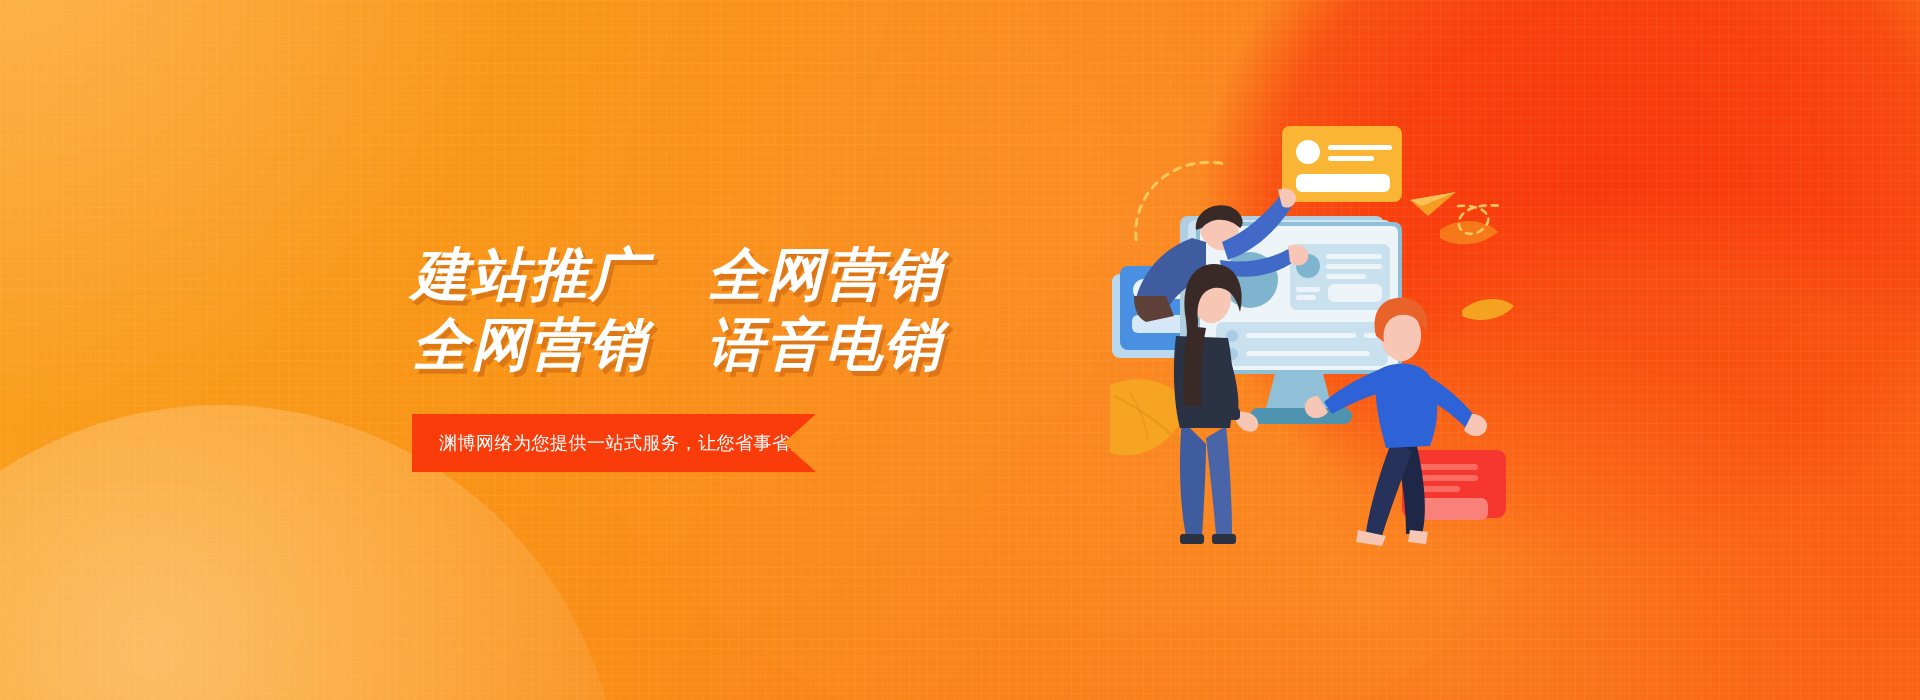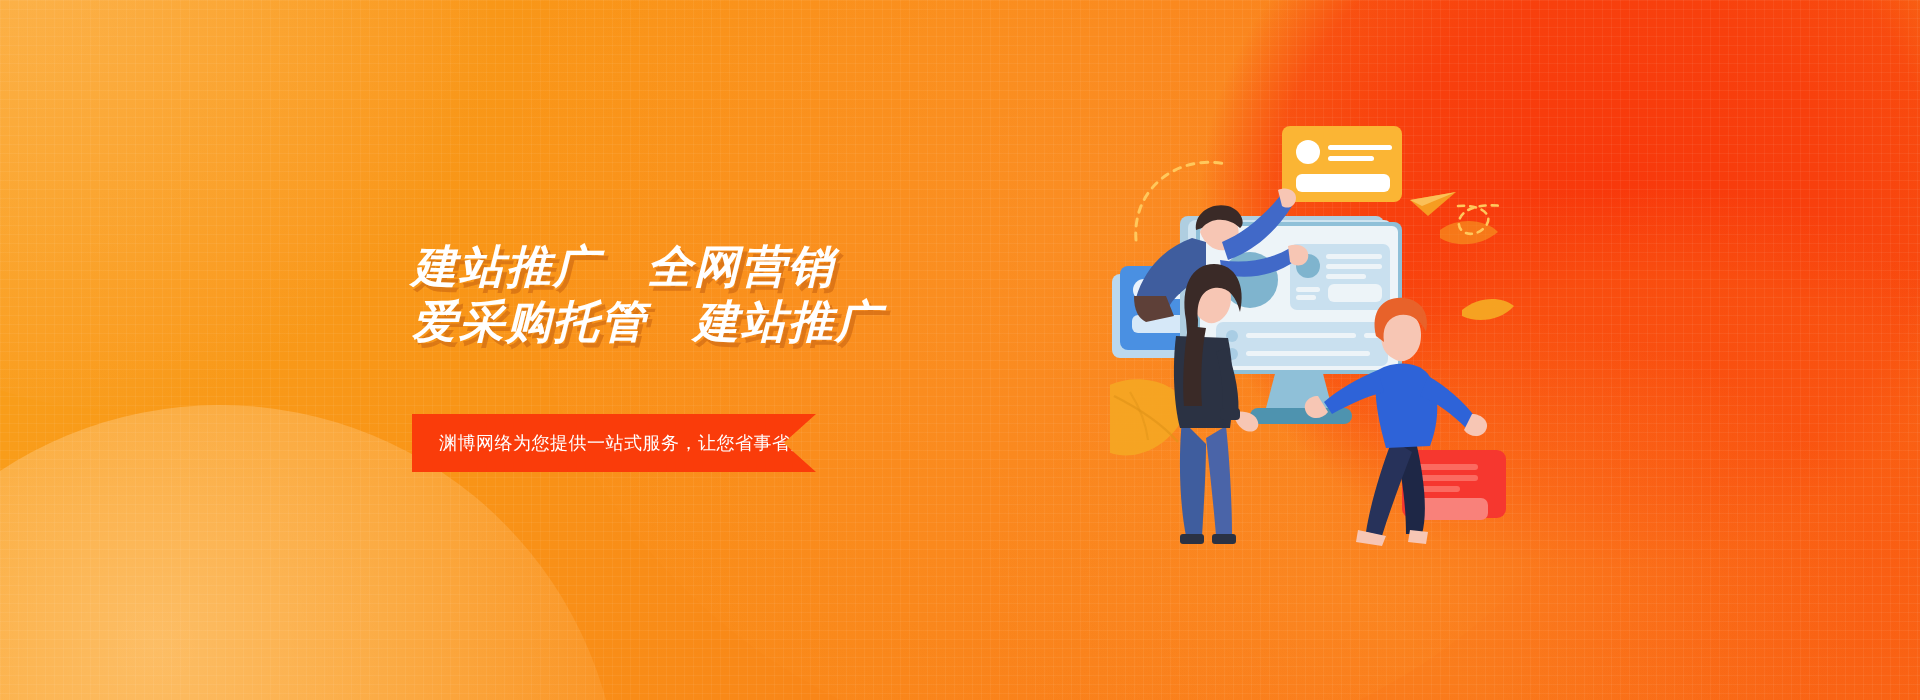--- a/index.html
+++ b/index.html
@@ -51,21 +51,21 @@
     position:absolute;inset:0;
     background-image:
       repeating-linear-gradient(to right,rgba(255,255,255,.055) 0 1px,transparent 1px 9px),
       repeating-linear-gradient(to bottom,rgba(255,255,255,.055) 0 1px,transparent 1px 9px);
     pointer-events:none;
   }
 
   
   .copy{position:absolute;left:412px;top:240px;width:640px;}
   .headline{
-    font-size:45px;line-height:1.22;
+    font-size:57px;line-height:1.22;
     font-weight:bold;font-style:italic;
     color:#FFFFFF;
     letter-spacing:2px;
     white-space:nowrap;
     text-shadow:4px 5px 0 rgba(196,97,16,.55);
     margin:0;
   }
   .ribbon-wrap{
     position:absolute;left:412px;top:414px;
     width:404px;height:58px;
@@ -90,21 +90,21 @@
   <div class="blob blob-mid"></div>
   <div class="wave-red"></div>
   <div class="wave-red2"></div>
   <div class="wave-soft"></div>
   <div class="blob blob-tl"></div>
   <div class="blob blob-bl"></div>
   <div class="grid-tex"></div>
 
   <div class="copy">
     <div class="headline">建站推广　全网营销</div>
-    <div class="headline">爱采购托管　建站推广</div>
+    <div class="headline">全网营销　语音电销</div>
   </div>
 
   <div class="ribbon-wrap">
     <span class="ribbon-text">渊博网络为您提供一站式服务，让您省事省力更省心</span>
   </div>
 
   <div class="illus">
     <svg width="420" height="460" viewBox="0 0 420 460" xmlns="http://www.w3.org/2000/svg">
       <defs>
         <clipPath id="scr">

